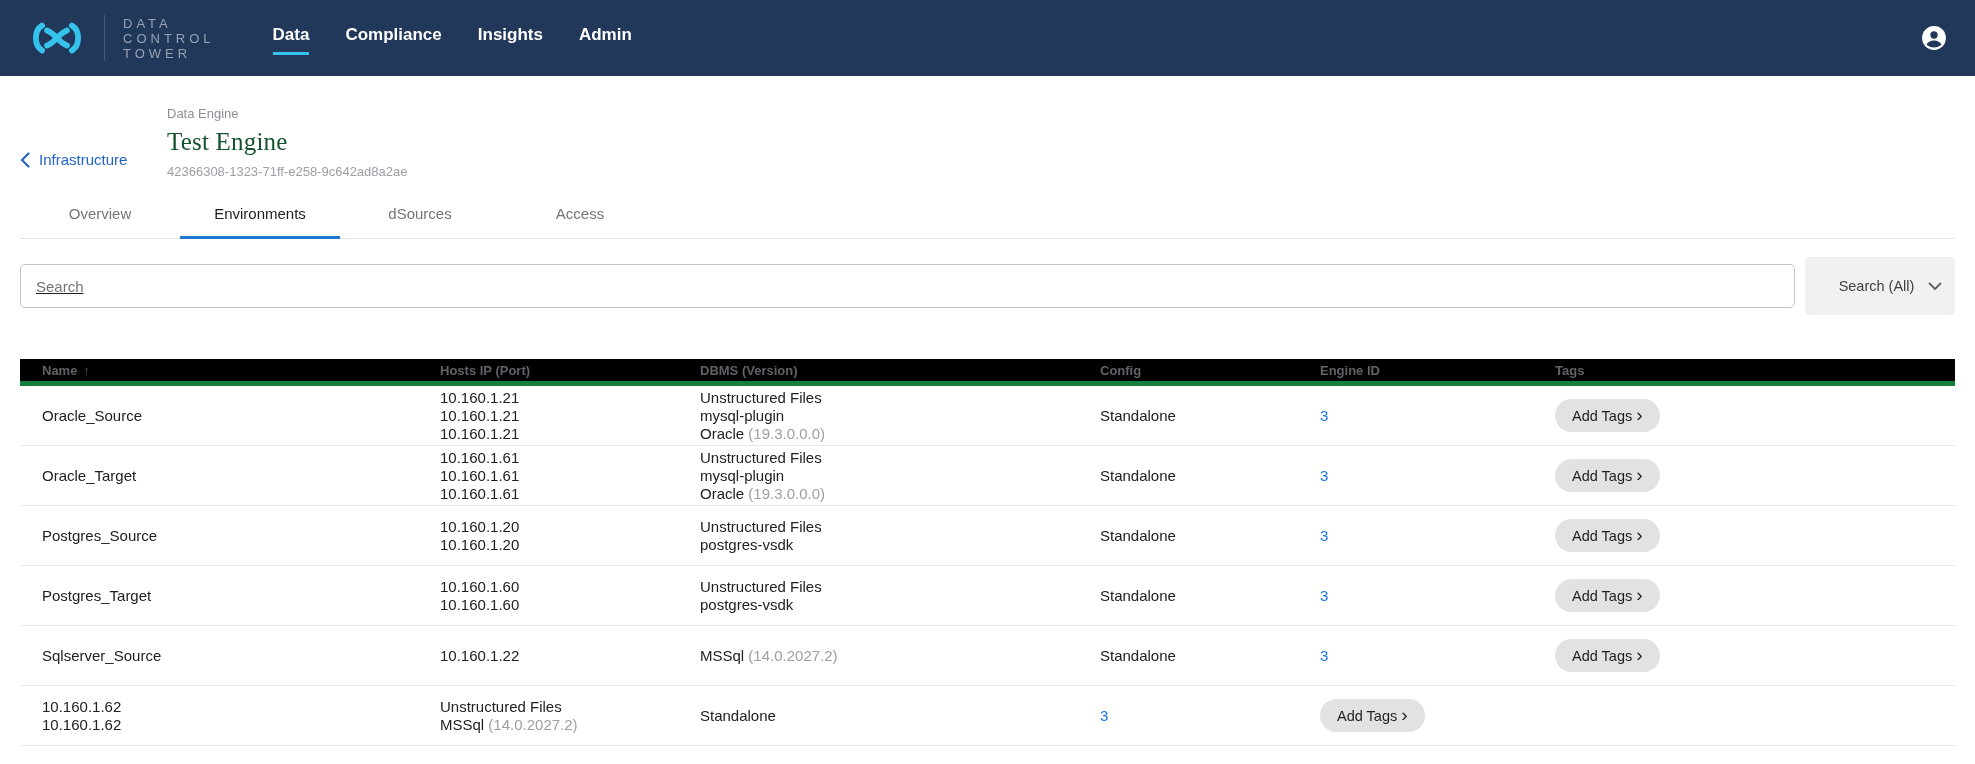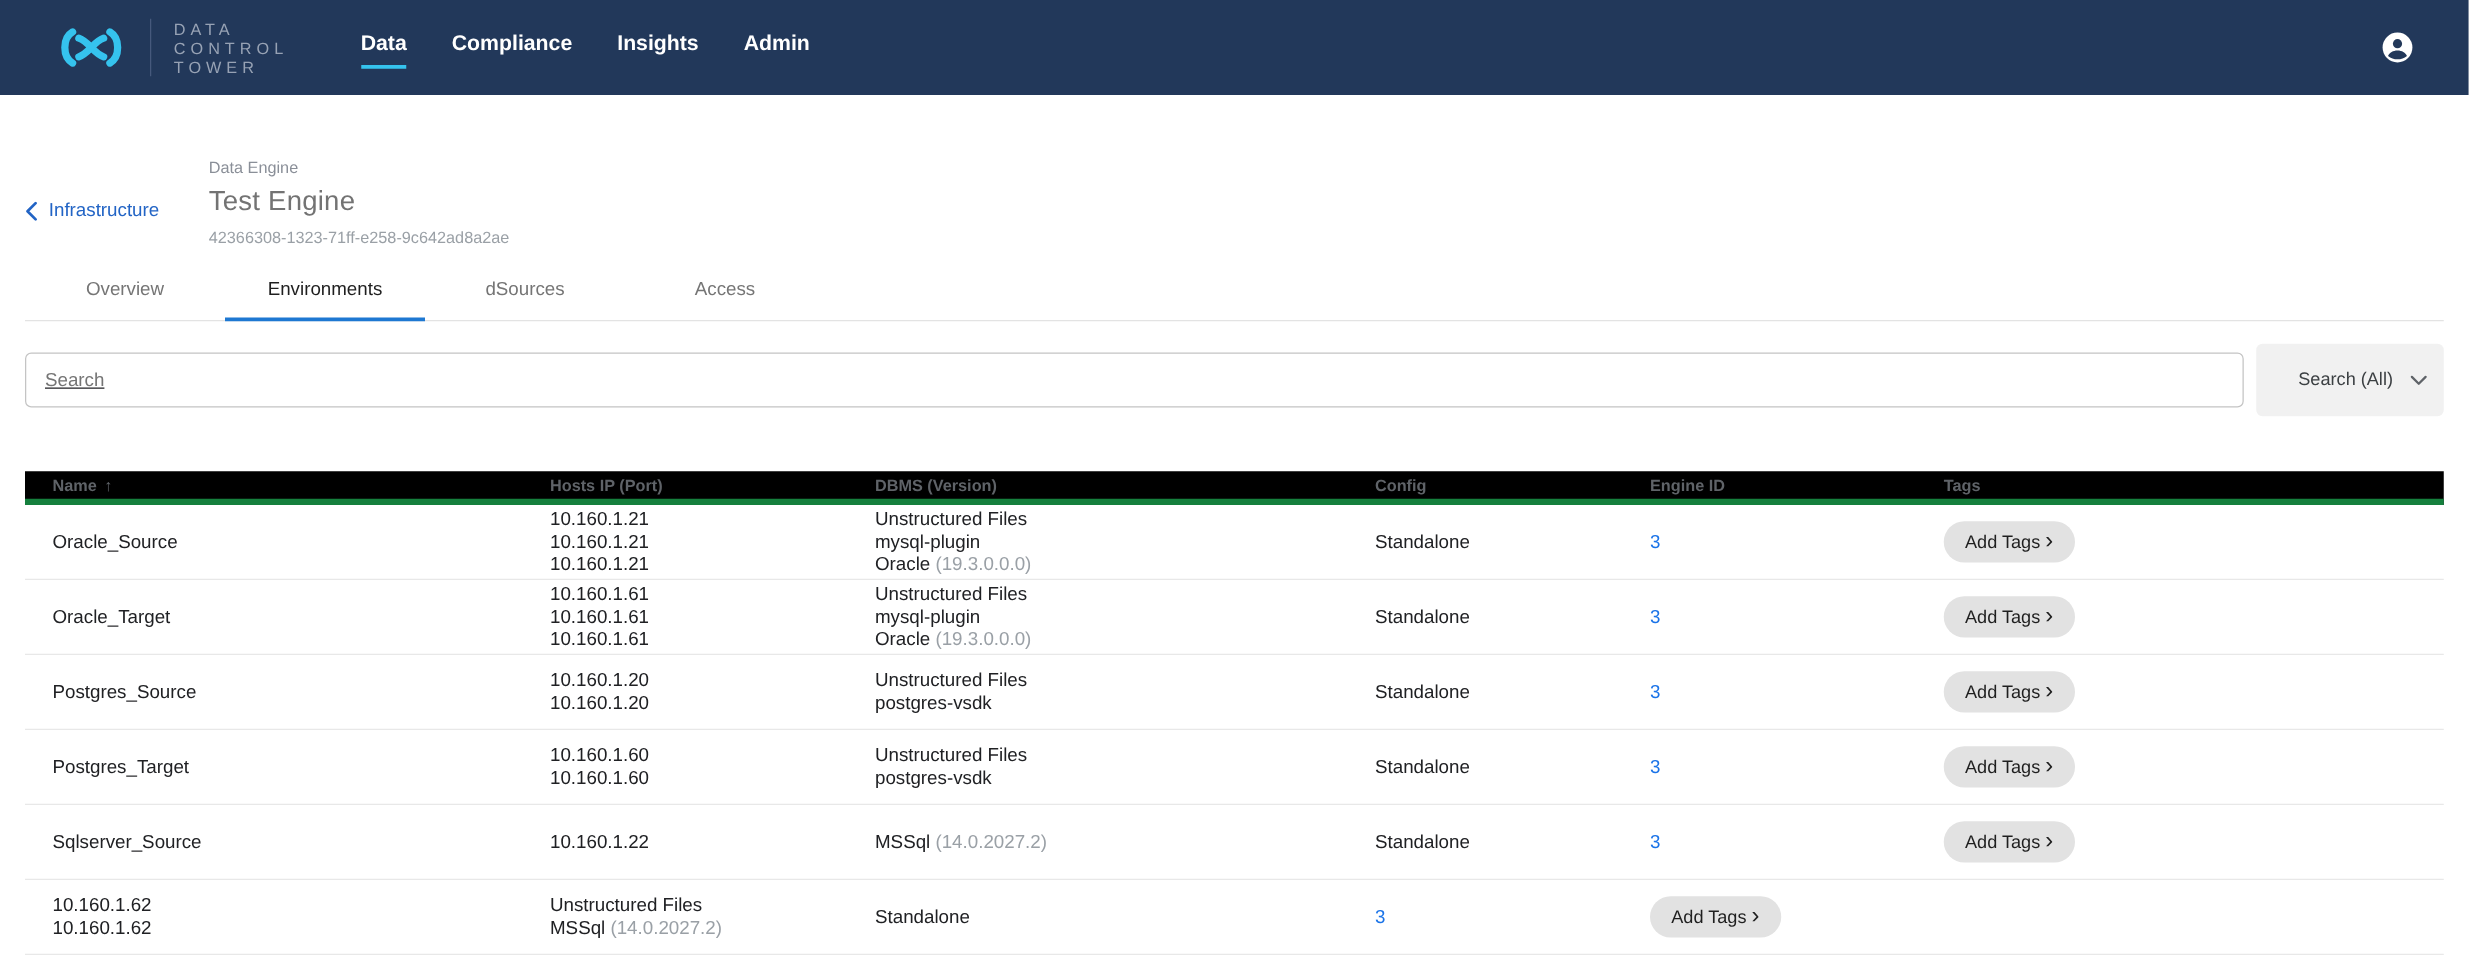--- a/index.html
+++ b/index.html
@@ -1,39 +1,39 @@
 <!DOCTYPE html>
 <html><head>
 <meta charset="utf-8">
 <style>
   * { margin:0; padding:0; box-sizing:border-box; }
   html,body { width:1975px; height:764px; overflow:hidden; background:#fff;
               font-family:"Liberation Sans", sans-serif; color:#202124; }
 
   
-  .navbar { height:76px; background:#22385a; display:flex; align-items:center; padding:0 44px; }
+  .navbar { height:76px; background:#22385a; display:flex; align-items:center; padding:0 28px; }
   .logo-group { display:flex; align-items:center; gap:18px; }
   .logo-mark svg { display:block; }
   .logo-divider { width:1px; height:46px; background:#46597c; }
   .wordmark { font-size:13px; letter-spacing:4px; color:#97a2b4; font-weight:500; line-height:15px; }
   .main-nav { display:flex; align-items:center; gap:36px; margin-left:58px; margin-top:4px; }
   .nav-item { color:#fff; font-size:17px; font-weight:700; text-decoration:none; padding-bottom:7px;
               border-bottom:3px solid transparent; cursor:pointer; }
   .nav-item.active { border-bottom-color:#35c3ee; }
   .nav-spacer { flex:1; }
   .account-icon { width:26px; height:26px; cursor:pointer; }
 
   
   .header-section { display:flex; padding:30px 20px 0 20px; }
   .back-link { width:147px; padding-top:34px; display:flex; align-items:center; gap:9px;
                color:#2264c5; font-size:15px; cursor:pointer; }
   .back-chevron svg { display:block; }
   .header-main { }
-  .breadcrumb { font-size:13px; color:#8a8f98;margin-top:20px; }
-  .page-title { font-size:22px; font-weight:500; color:#737373; margin:7px 0 8px 0; letter-spacing:.2px; }
+  .breadcrumb { font-size:13px; color:#8a8f98; }
+  .page-title { font-size:25px; font-weight:500; color:#14532d; margin:7px 0 8px 0; letter-spacing:.2px;font-family:Liberation Serif, serif; }
   .uuid { font-size:13px; color:#9aa0a6; }
 
   
   .tabs { display:flex; margin:12px 20px 12px 20px; border-bottom:1px solid #e3e3e3; }
   .tab { width:160px; height:48px; display:flex; align-items:center; justify-content:center;
          font-size:15px; color:#757575; cursor:pointer; border-bottom:3px solid transparent; margin-bottom:-1px; }
   .tab.active { color:#1f1f1f; font-weight:400; border-bottom-color:#1e78d2; }
 
   
   .search-row { display:flex; align-items:center; gap:10px; margin:18px 20px 0 20px; }

